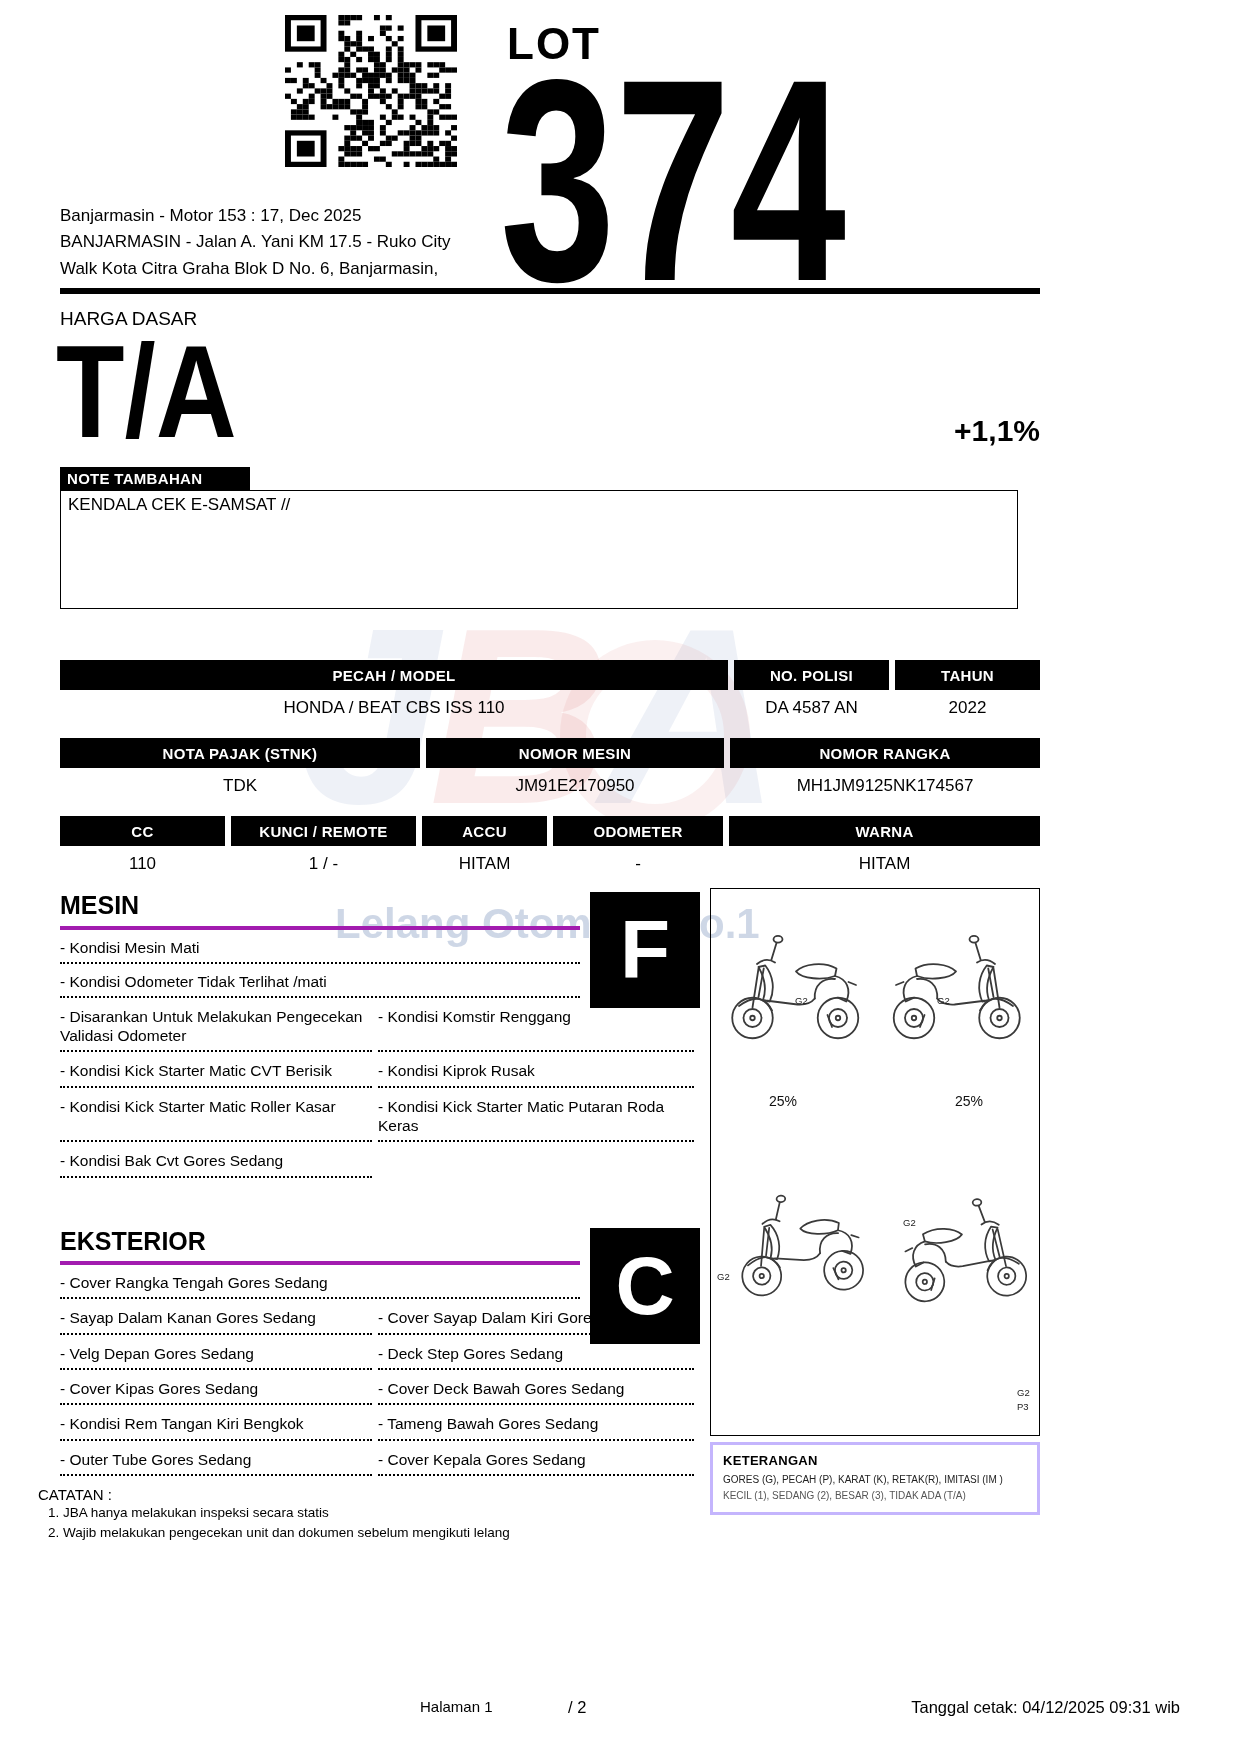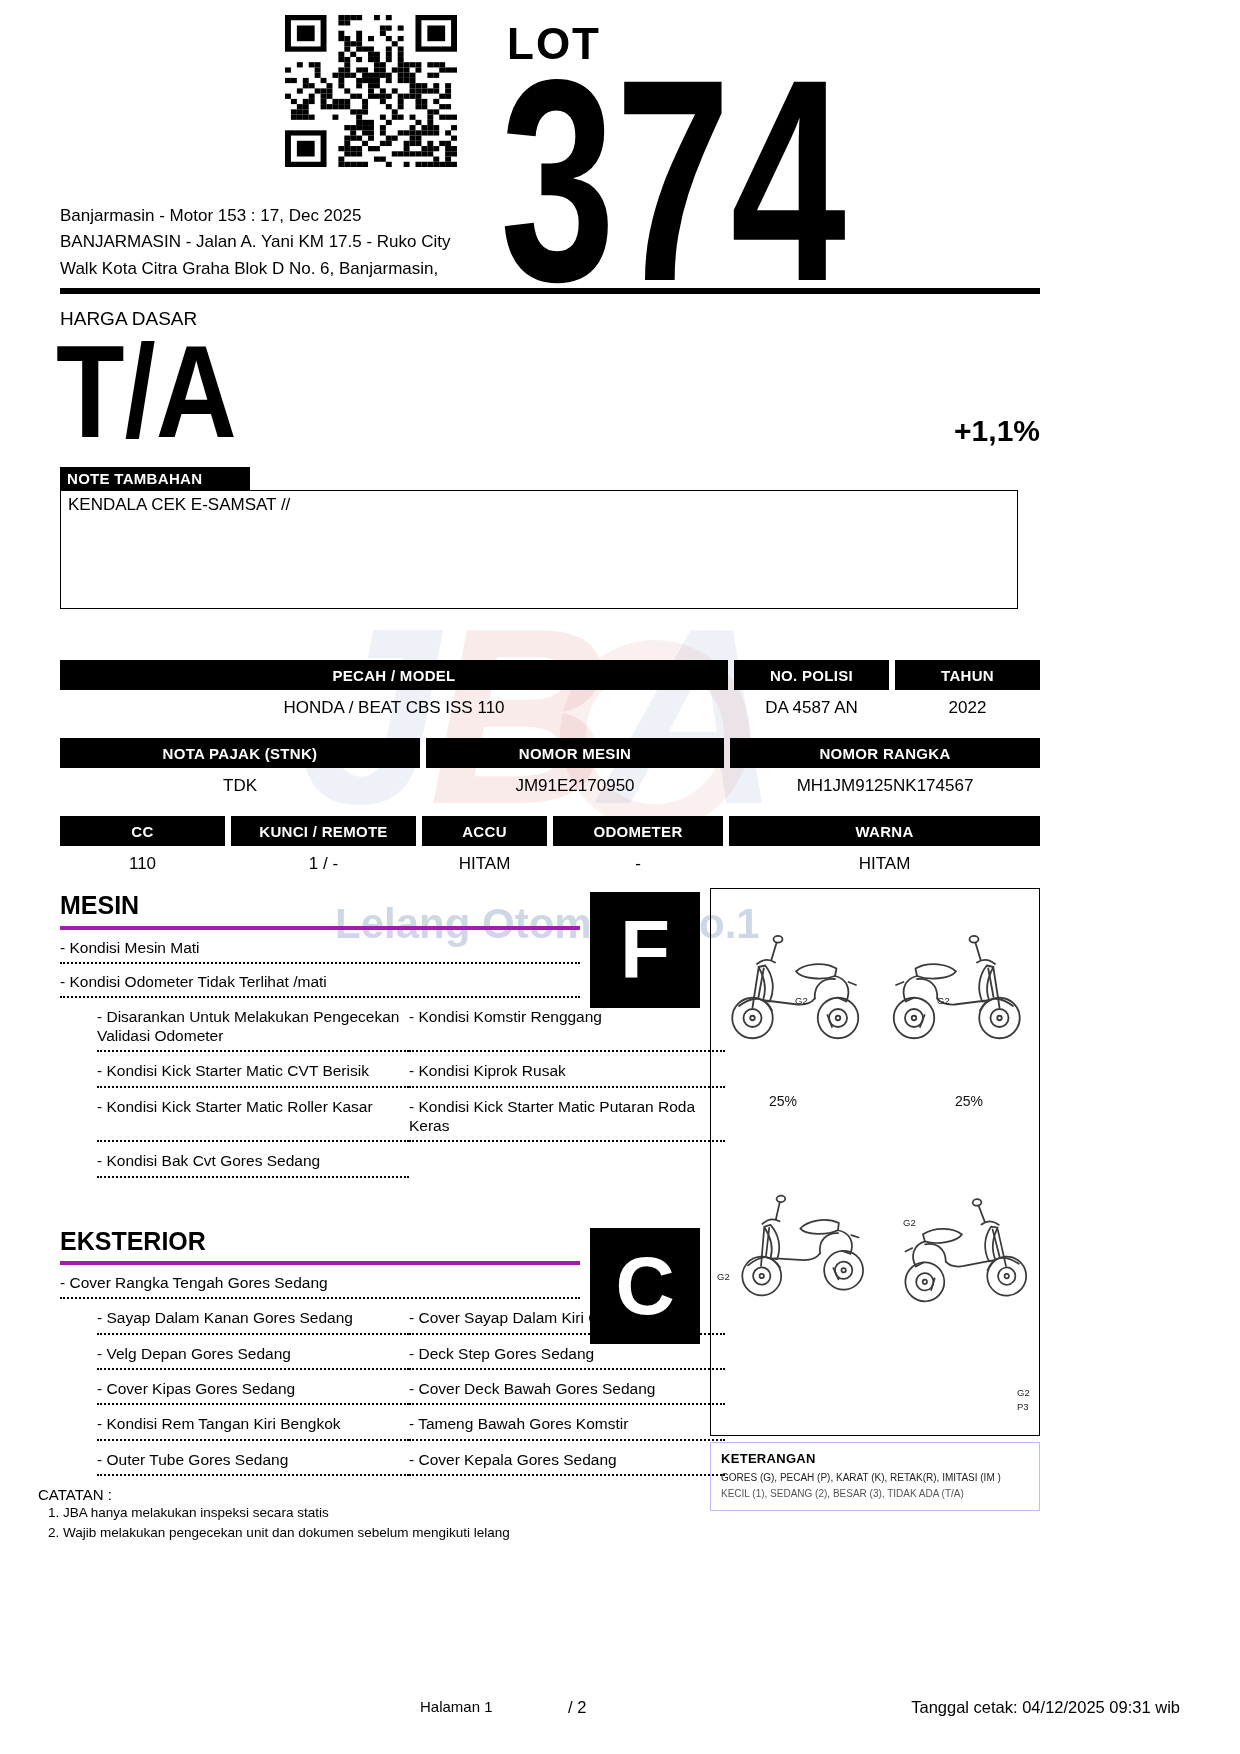--- a/index.html
+++ b/index.html
@@ -51,38 +51,38 @@
 
   
   .main-left { left:60px; top:892px; width:640px; }
   .section { position:relative; }
   .section.second { margin-top:50px; }
   .sec-title { display:block; width:520px; font-size:25px; font-weight:bold; margin:0;
     padding-bottom:6px; border-bottom:4px solid #a21caf; line-height:1.1; }
   .grade { position:absolute; right:0; top:0; width:110px; height:116px; background:#000; color:#fff;
     display:flex; align-items:center; justify-content:center; font-size:82px; font-weight:bold; }
   .cond-full { width:520px; border-bottom:2px dotted #000; padding:9px 0 5px; font-size:15.5px; }
-  .cond-grid { display:grid; grid-template-columns:312px 316px; column-gap:0; width:640px;margin-left:37px; }
+  .cond-grid { display:grid; grid-template-columns:312px 316px; column-gap:6px; width:640px; }
   .cond-cell { border-bottom:2px dotted #000; padding:9px 0 5px; font-size:15.5px; line-height:1.25; }
   .cond-cell.empty { border-bottom:none; }
 
   .catatan { margin-top:10px; }
   .catatan-label { font-size:15px; margin-left:-22px; }
   .catatan-item { font-size:13.5px; line-height:1.5; margin-left:-12px; }
 
   
   .panel { left:710px; top:888px; width:330px; }
   .diagram-box { position:relative; width:330px; height:548px; border:1px solid #000; background:transparent; }
   .diagram-box svg.art { width:330px; height:548px; display:block; }
   .pct { position:absolute; top:204px; font-size:14px; color:#111; }
   .pct.left { left:58px; }
   .pct.right { left:244px; }
   .mark { position:absolute; font-size:9.5px; color:#222; }
 
-  .keterangan-box { margin-top:6px; width:330px; border:1px solid #c4b5fd; padding:8px 10px 9px; }
+  .keterangan-box { margin-top:6px; width:330px; border:3px solid #c4b5fd; padding:8px 10px 9px; }
   .ket-title { font-size:13px; font-weight:bold; margin-bottom:4px; letter-spacing:0.3px; }
   .ket-line { font-size:10px; line-height:1.55; color:#222; }
   .ket-line.dim { color:#555; }
 
   
   .footer-page { left:420px; top:1698px; font-size:15px; }
   .footer-of { left:568px; top:1698px; font-size:16.5px; }
   .footer-printed { right:60px; top:1698px; font-size:16.5px; }
 </style>
 </head>
@@ -470,21 +470,21 @@
       <h2 class="sec-title">EKSTERIOR</h2>
       <div class="cond-full">- Cover Rangka Tengah Gores Sedang</div>
       <div class="cond-grid">
         <div class="cond-cell">- Sayap Dalam Kanan Gores Sedang</div>
         <div class="cond-cell">- Cover Sayap Dalam Kiri Gores Sedang</div>
         <div class="cond-cell">- Velg Depan Gores Sedang</div>
         <div class="cond-cell">- Deck Step Gores Sedang</div>
         <div class="cond-cell">- Cover Kipas Gores Sedang</div>
         <div class="cond-cell">- Cover Deck Bawah Gores Sedang</div>
         <div class="cond-cell">- Kondisi Rem Tangan Kiri Bengkok</div>
-        <div class="cond-cell">- Tameng Bawah Gores Komstir</div>
+        <div class="cond-cell">- Tameng Bawah Gores Sedang</div>
         <div class="cond-cell">- Outer Tube Gores Sedang</div>
         <div class="cond-cell">- Cover Kepala Gores Sedang</div>
       </div>
     </div>
 
     <div class="catatan">
       <div class="catatan-label">CATATAN :</div>
       <div class="catatan-item">1. JBA hanya melakukan inspeksi secara statis</div>
       <div class="catatan-item">2. Wajib melakukan pengecekan unit dan dokumen sebelum mengikuti lelang</div>
     </div>

